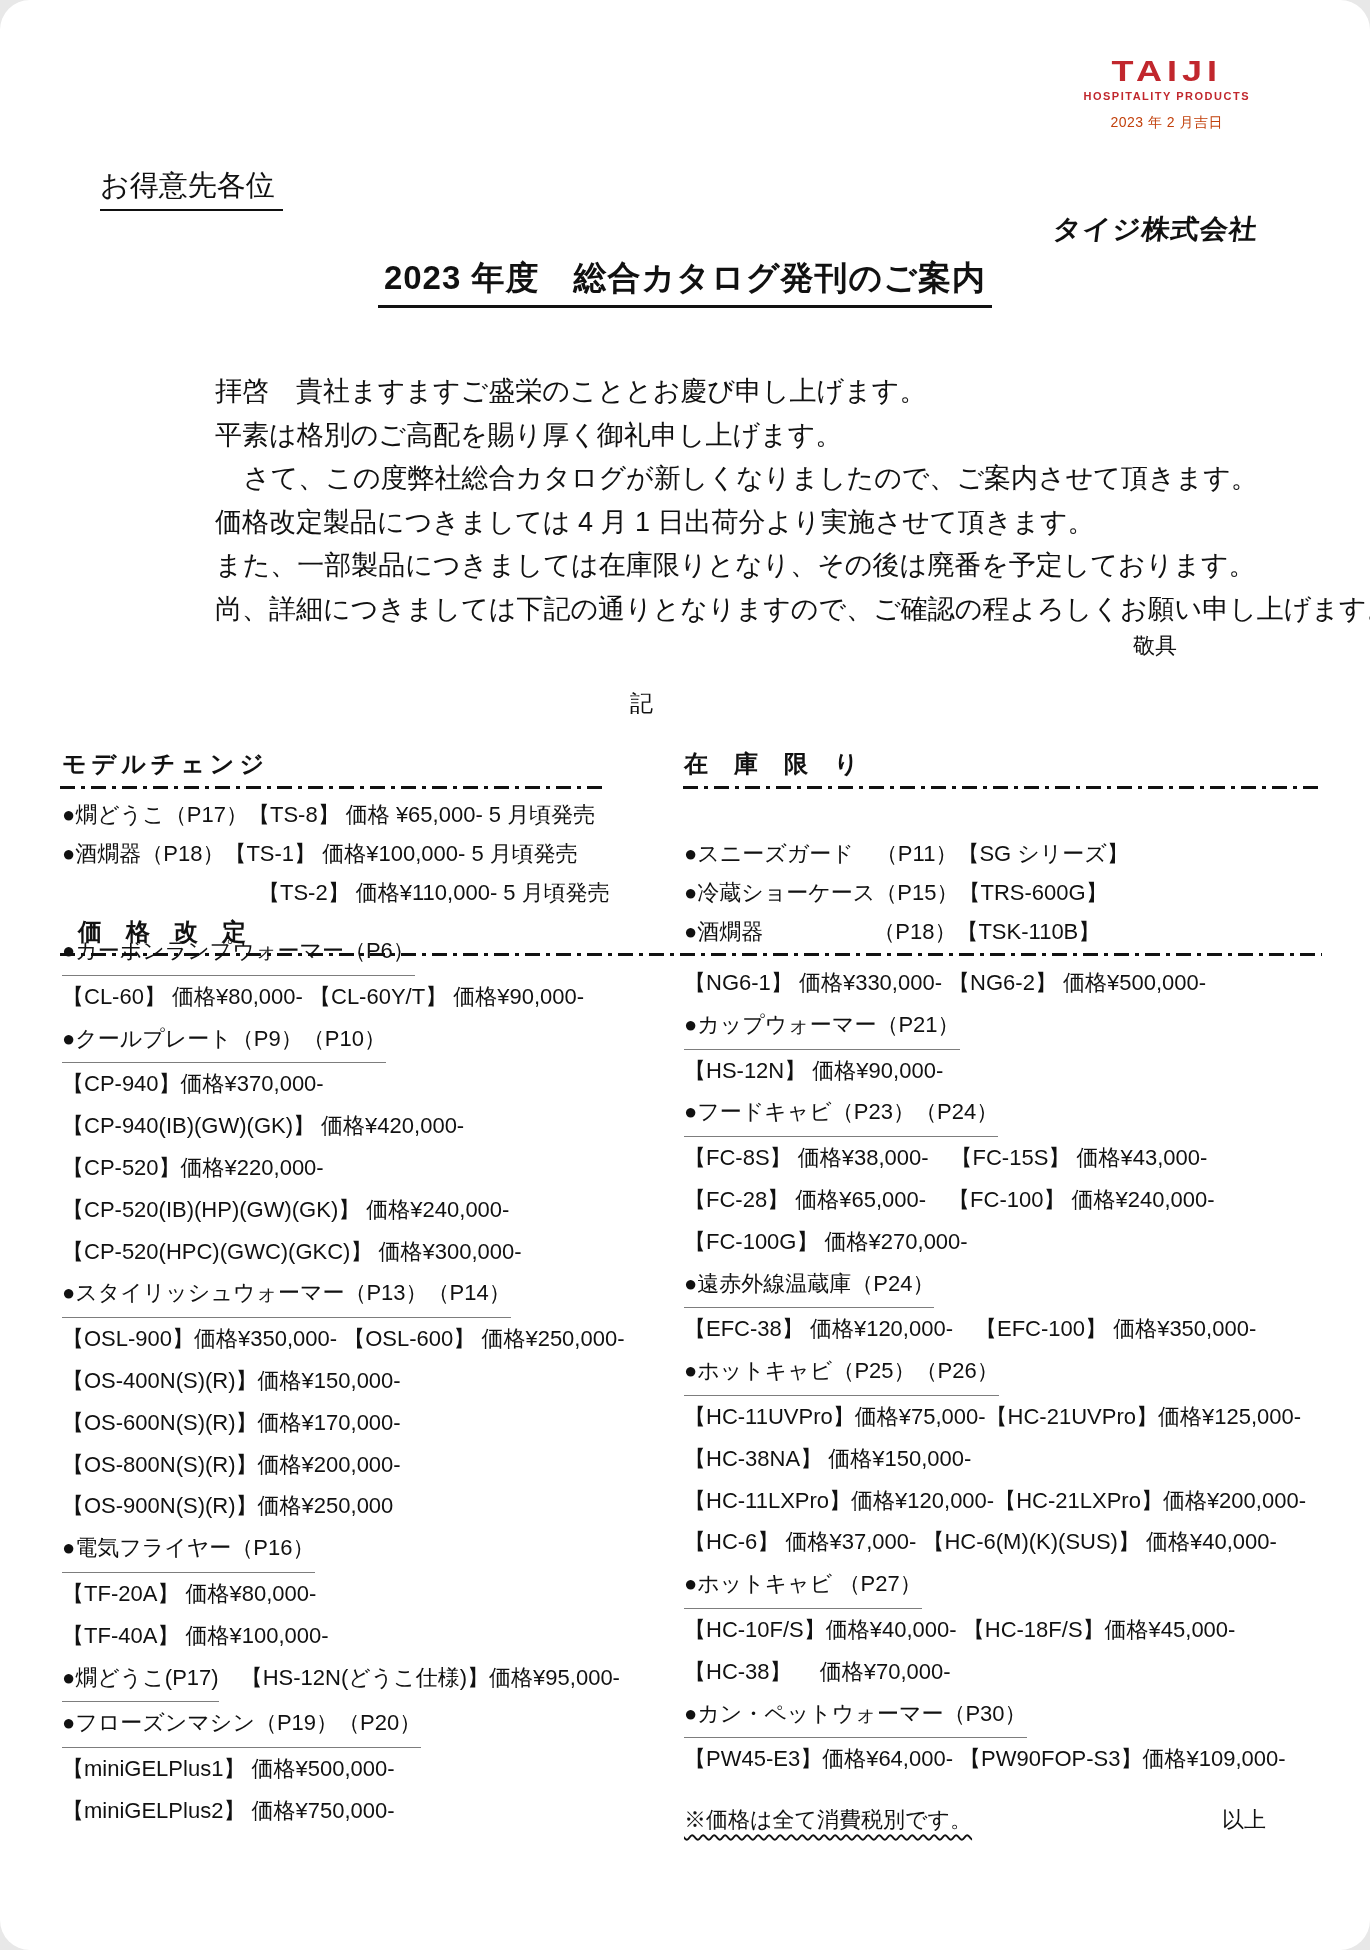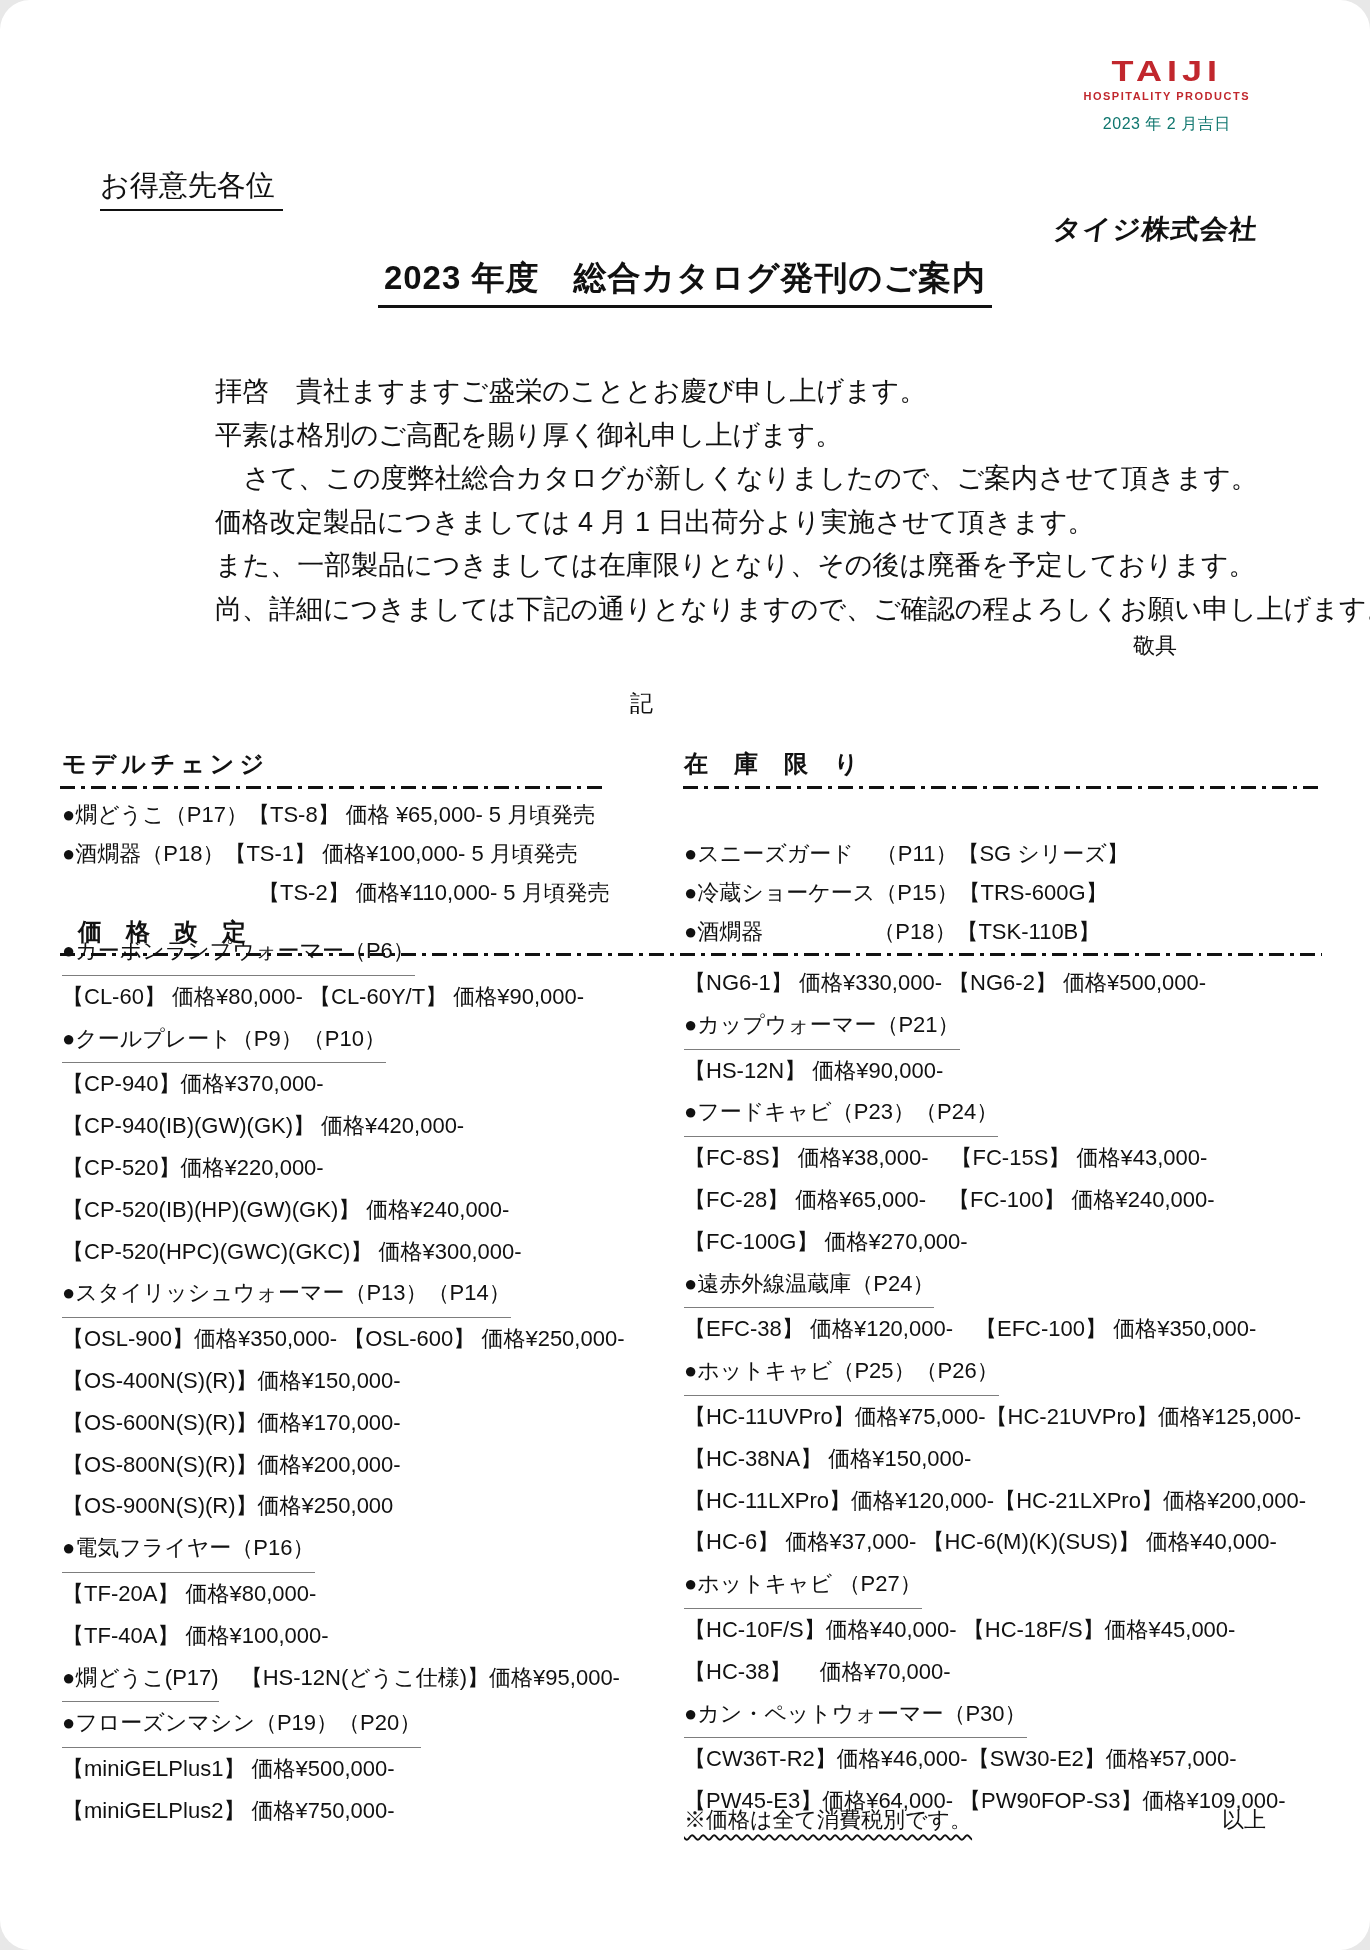--- a/index.html
+++ b/index.html
@@ -6,21 +6,21 @@
   #page{
     position:relative;width:1370px;height:1950px;margin:0 auto;background:#ffffff;
     font-family:"Liberation Sans", sans-serif;color:#111;overflow:hidden;border-radius:30px;
   }
   .abs{position:absolute;}
 
   
   .logo-block{right:120px;top:56px;text-align:center;}
   .brand{font-size:36px;font-weight:900;letter-spacing:5px;line-height:1;transform:scaleY(.82);transform-origin:top;}
   .tagline{font-size:11px;font-weight:bold;letter-spacing:1.5px;margin-top:-2px;}
-  .date{font-size:16px;color:#0f766e;margin-top:12px;letter-spacing:.5px;}
+  .date{font-size:14px;color:#c2410c;margin-top:12px;letter-spacing:.5px;}
   .recipient{left:100px;top:166px;font-size:29px;border-bottom:2px solid #111;padding:0 8px 3px 0;}
   .company{right:112px;top:210px;font-size:28px;font-weight:900;transform:skewX(-7deg) scaleY(.95);letter-spacing:1px;}
 
   
   .title-wrap{left:0;top:256px;width:100%;text-align:center;}
   .title{display:inline-block;font-size:33px;font-weight:bold;border-bottom:3px solid #111;padding:0 6px 4px 6px;letter-spacing:1px;}
 
   
   .body{left:215px;top:370px;font-size:27px;line-height:43.5px;}
   .keigu{left:1133px;top:631px;font-size:22px;}
@@ -135,21 +135,20 @@
       <div class="prow"><span>【EFC-38】 価格¥120,000-　【EFC-100】 価格¥350,000-</span></div>
       <div class="prow"><span class="cat-underline">●ホットキャビ（P25）（P26）</span></div>
       <div class="prow"><span>【HC-11UVPro】価格¥75,000-【HC-21UVPro】価格¥125,000-</span></div>
       <div class="prow"><span>【HC-38NA】 価格¥150,000-</span></div>
       <div class="prow"><span>【HC-11LXPro】価格¥120,000-【HC-21LXPro】価格¥200,000-</span></div>
       <div class="prow"><span>【HC-6】 価格¥37,000- 【HC-6(M)(K)(SUS)】 価格¥40,000-</span></div>
       <div class="prow"><span class="cat-underline">●ホットキャビ （P27）</span></div>
       <div class="prow"><span>【HC-10F/S】価格¥40,000- 【HC-18F/S】価格¥45,000-</span></div>
       <div class="prow"><span>【HC-38】　 価格¥70,000-</span></div>
       <div class="prow"><span class="cat-underline">●カン・ペットウォーマー（P30）</span></div>
-      <div class="prow"><span>【CW36T-R2】価格¥46,000-【SW30-E2】価格¥57,000-</span></div>
       <div class="prow"><span>【PW45-E3】価格¥64,000- 【PW90FOP-S3】価格¥109,000-</span></div>
     </div>
 
   <div class="abs foot-row">
     <span class="wavy">※価格は全て消費税別です。</span>
     <span class="endmark">以上</span>
   </div>
 
 </div>
 

